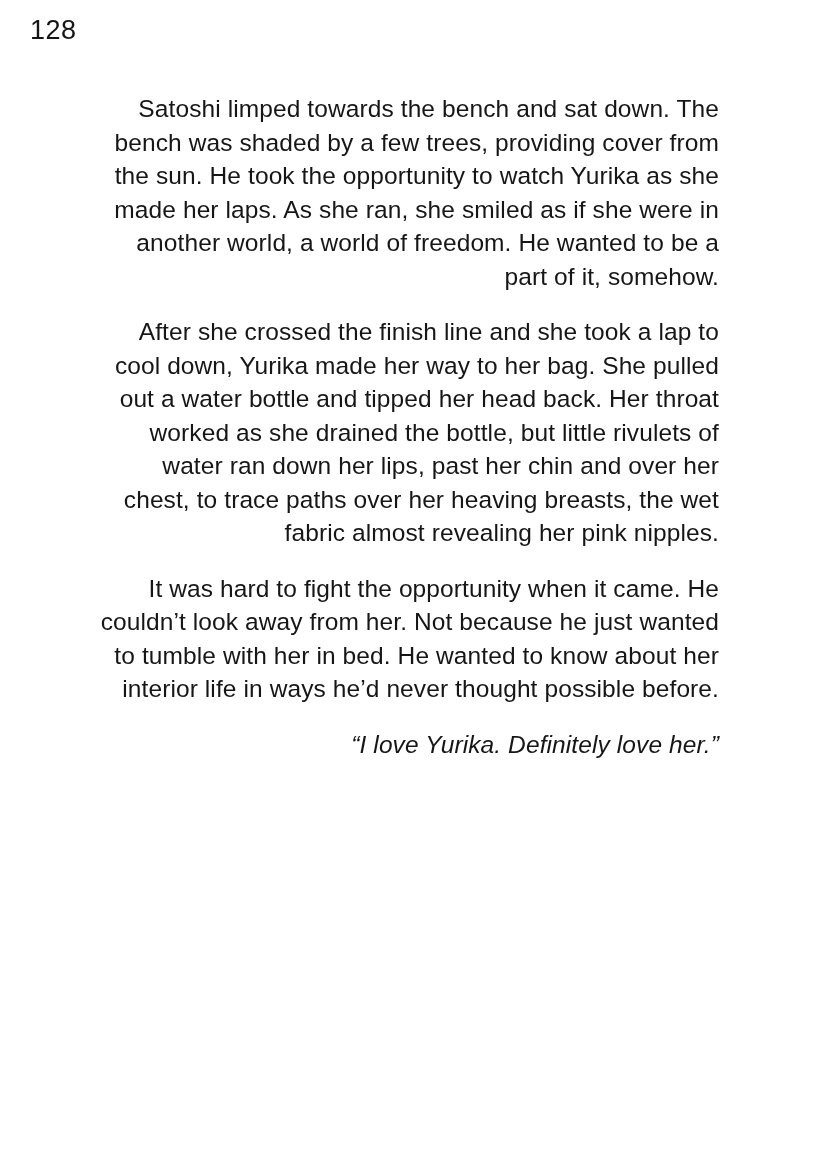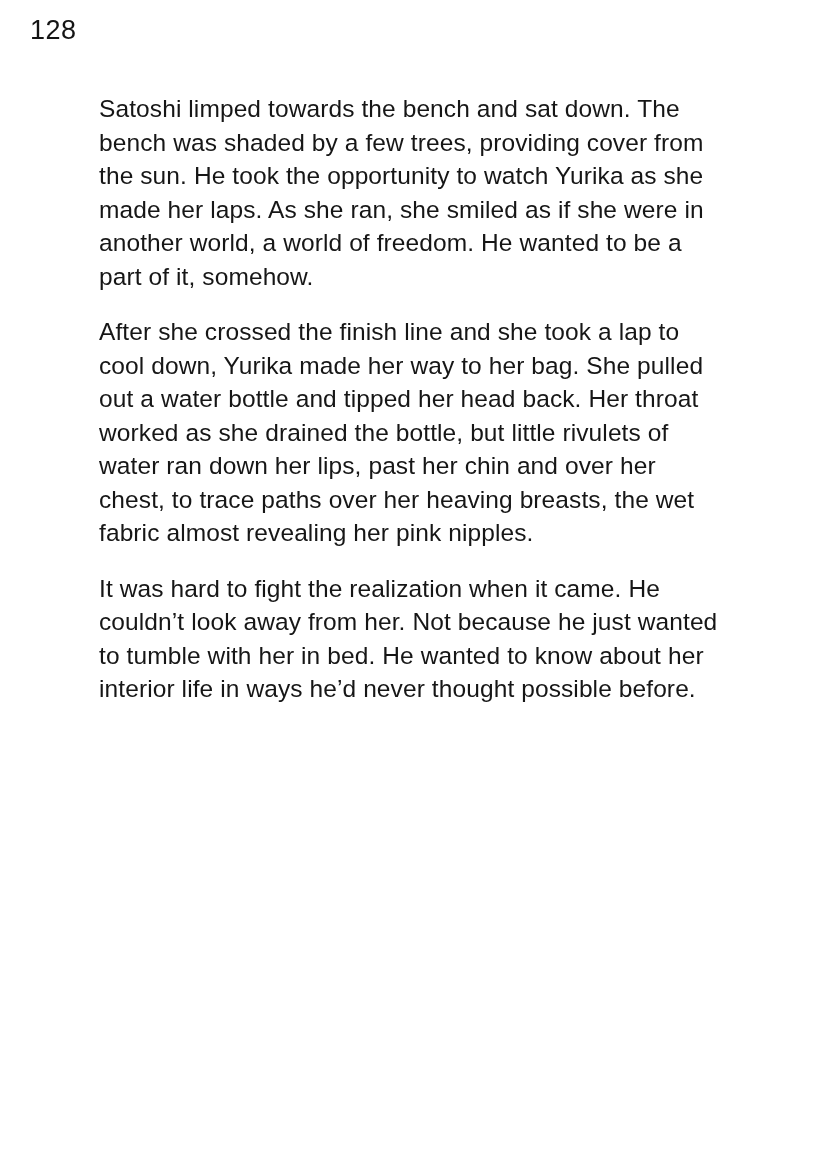--- a/index.html
+++ b/index.html
@@ -33,21 +33,21 @@
     position: absolute;
     top: 92px;
     left: 99px;
     width: 620px;
   }
   .para {
     margin: 0 0 22px 0;
     font-size: 24.5px;
     line-height: 33.5px;
     color: #161616;
-    text-align: left;
+    text-align: right;
     letter-spacing: 0.1px;
   }
   .para:last-child {
     margin-bottom: 0;
   }
   .para.italic {
     font-style: italic;
   }
   .para.tight {
     margin-bottom: 20px;
@@ -56,16 +56,17 @@
 </head>
 <body>
 
 <div class="page">
 
   <div class="page-number">128</div>
 
   <div class="body-text">
     <p class="para">Satoshi limped towards the bench and sat down. The bench was shaded by a few trees, providing cover from the sun. He took the opportunity to watch Yurika as she made her laps. As she ran, she smiled as if she were in another world, a world of freedom. He wanted to be a part of it, somehow.</p>
     <p class="para">After she crossed the finish line and she took a lap to cool down, Yurika made her way to her bag. She pulled out a water bottle and tipped her head back. Her throat worked as she drained the bottle, but little rivulets of water ran down her lips, past her chin and over her chest, to trace paths over her heaving breasts, the wet fabric almost revealing her pink nipples.</p>
-    <p class="para">It was hard to fight the realization when it came. He couldn’t look away from her. Not because he just wanted to tumble with her in bed. He wanted to know about her interior life in ways he’d never thought possible before.</p>
+    <p class="para">It was hard to fight the opportunity when it came. He couldn’t look away from her. Not because he just wanted to tumble with her in bed. He wanted to know about her interior life in ways he’d never thought possible before.</p>
+    <p class="para italic">“I love Yurika. Definitely love her.”</p>
   </div>
 
 </div>
 
 </body></html>

